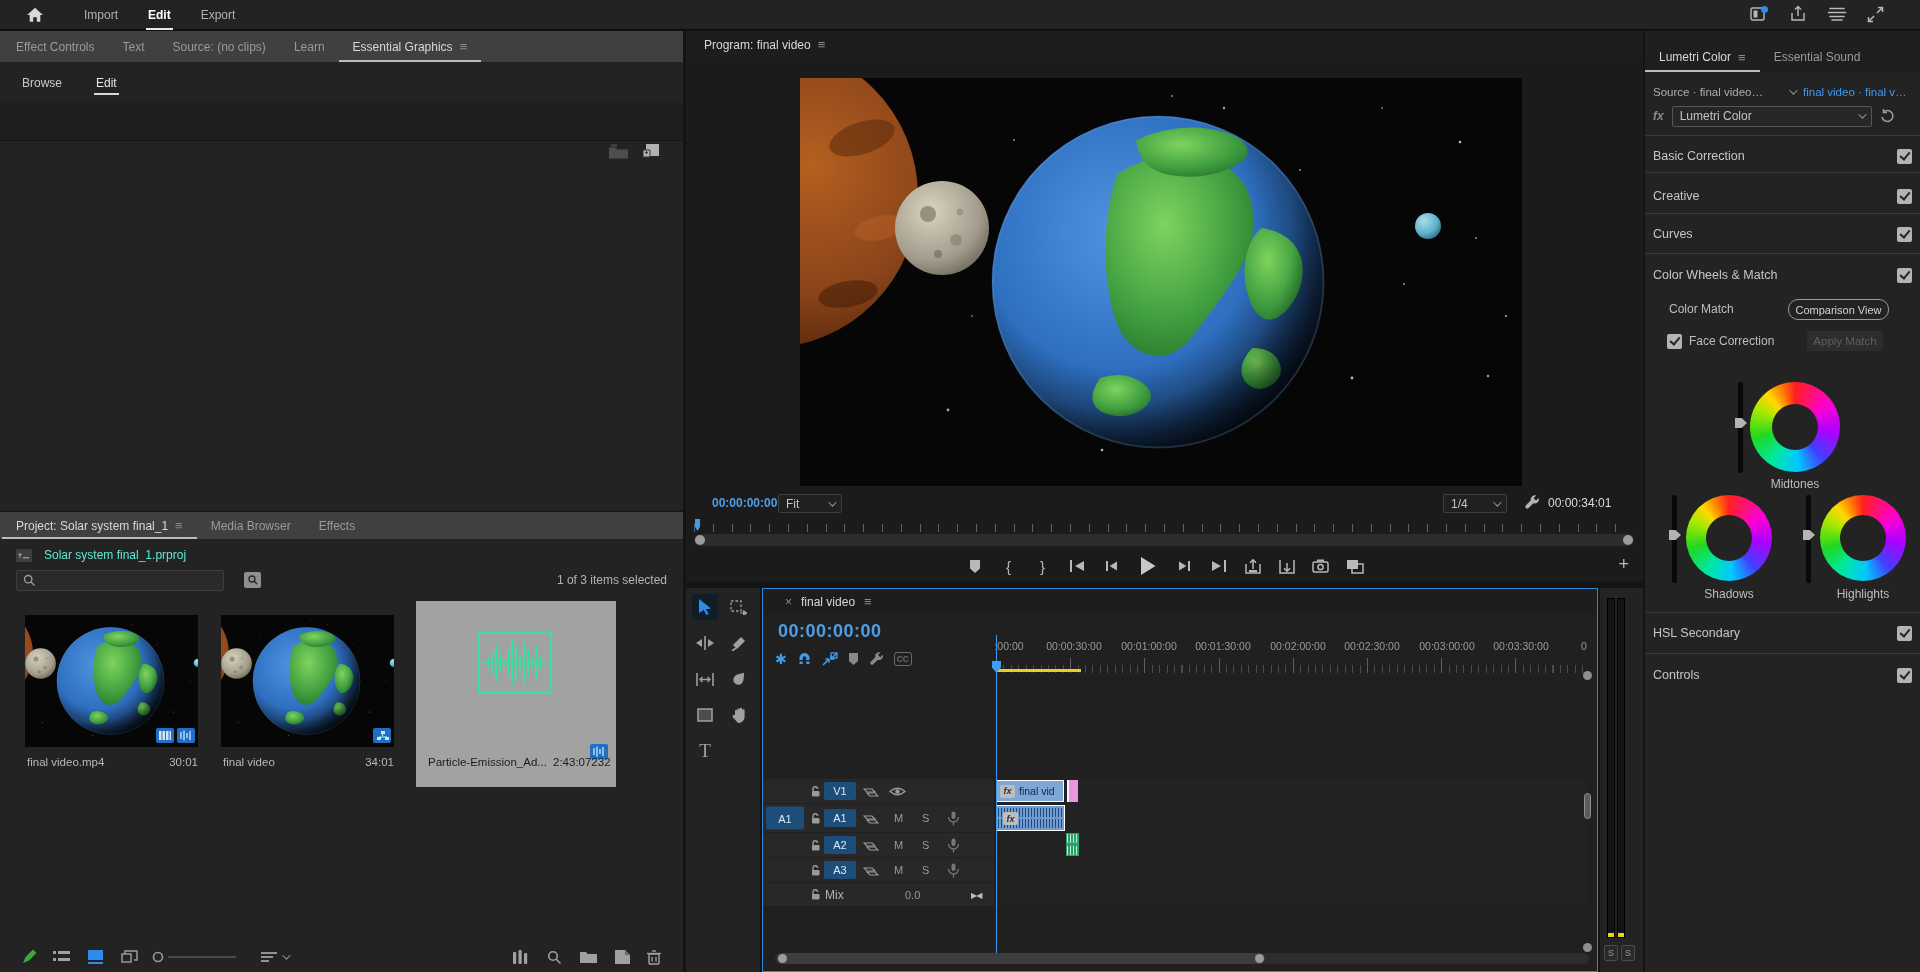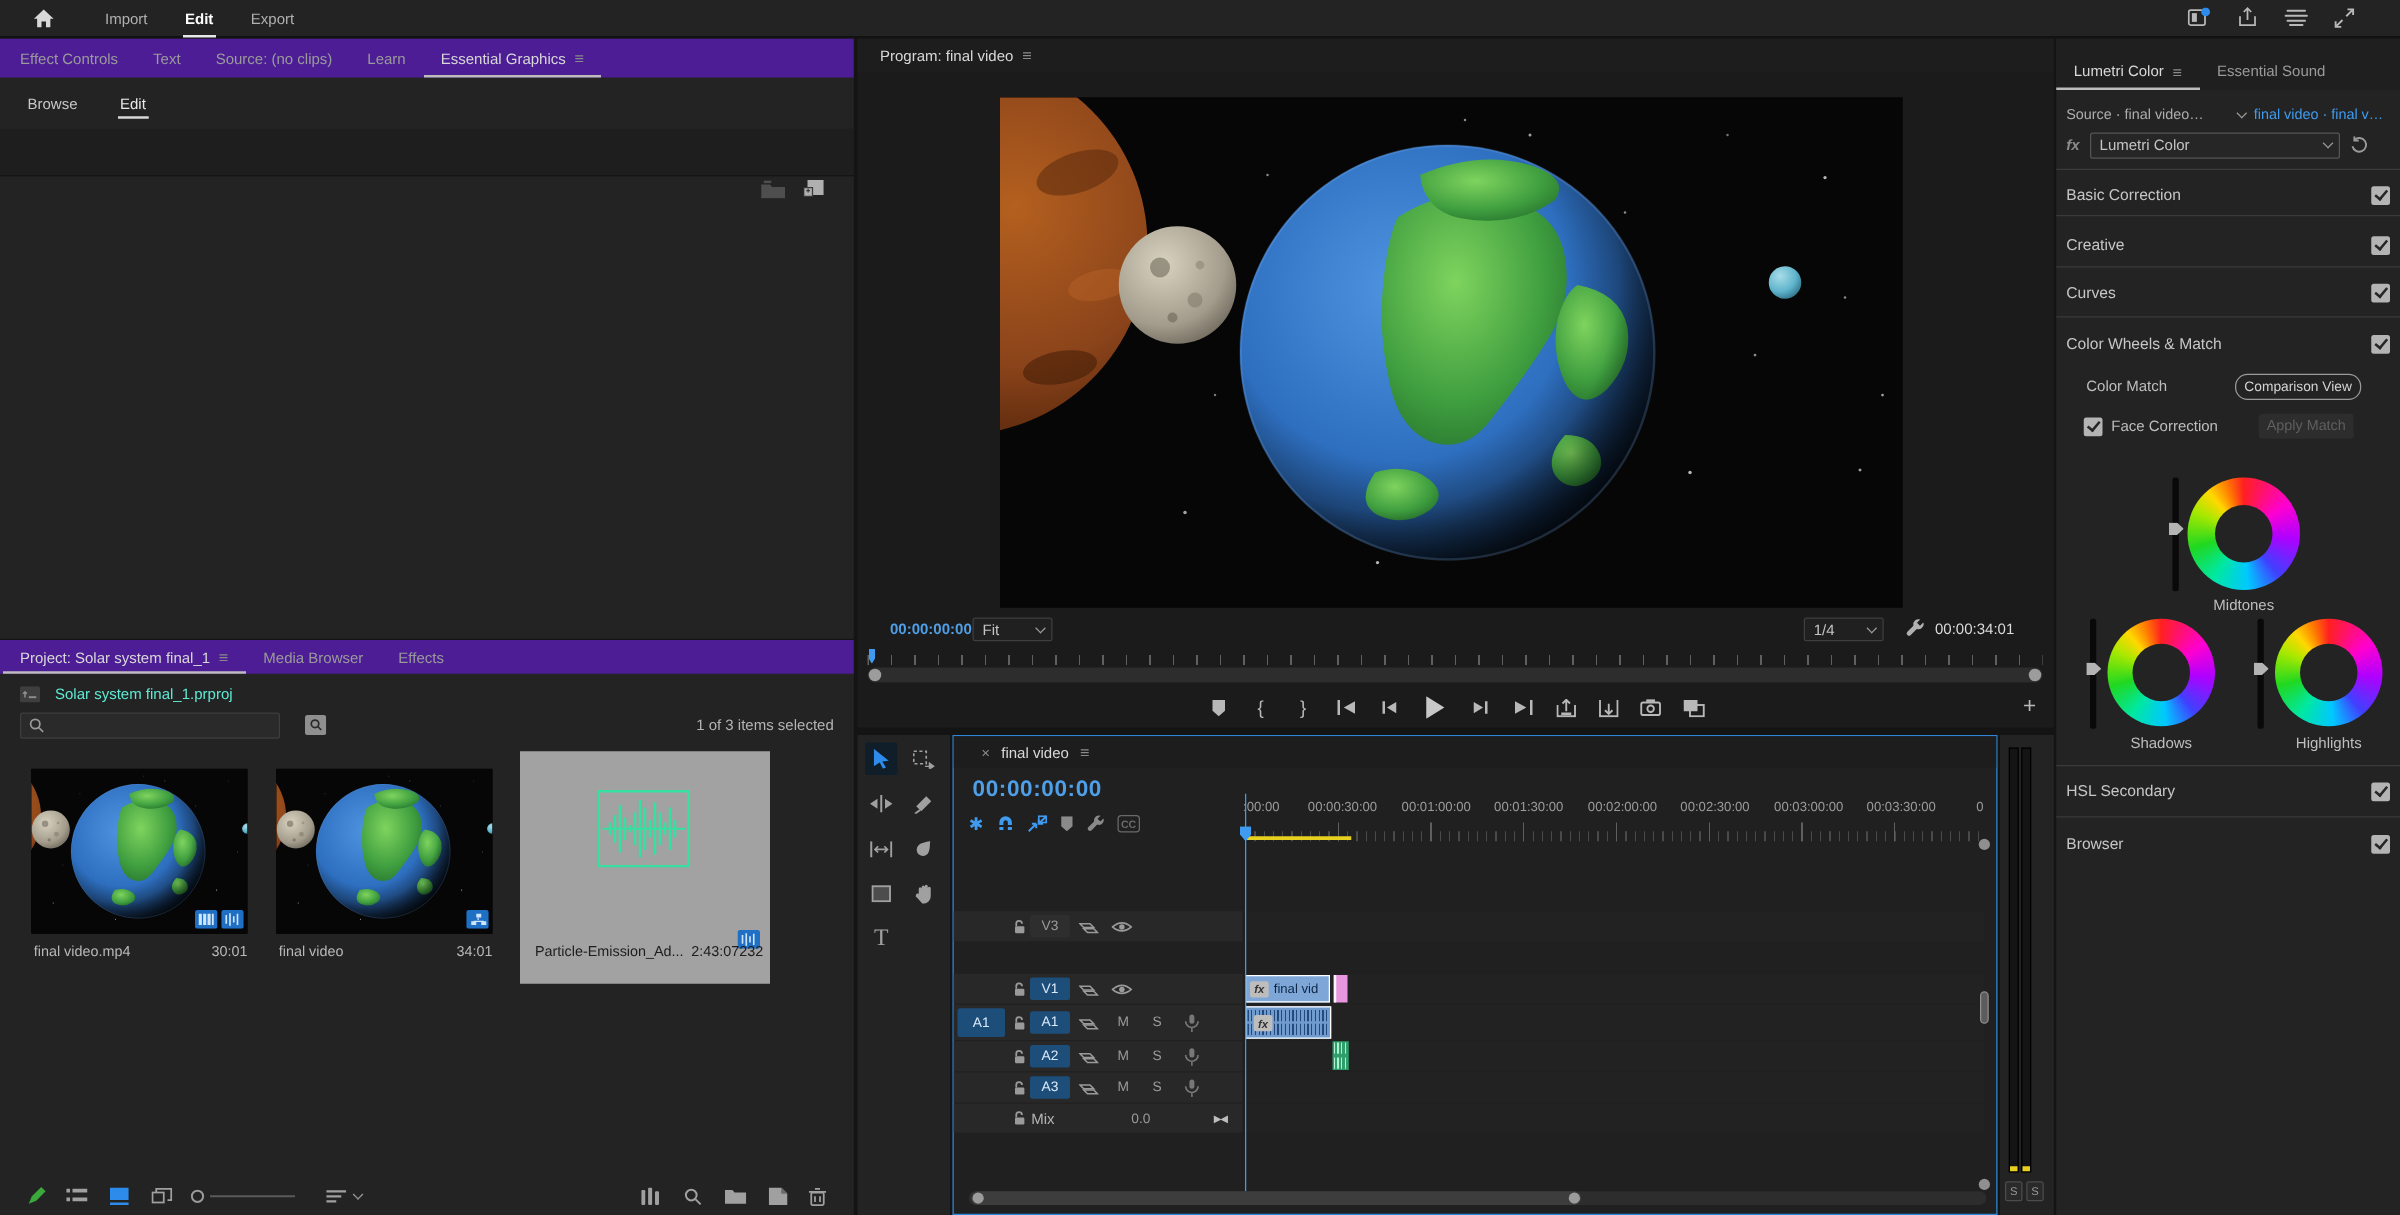--- a/index.html
+++ b/index.html
@@ -4,21 +4,21 @@
 <style>
 * { margin:0; padding:0; box-sizing:border-box; }
 html,body { background:#101010; }
 .app { position:relative; width:1920px; height:972px; background:#141414;
   font-family:"Liberation Sans", sans-serif; color:#c8c8c8; font-size:12px;
   overflow:hidden; -webkit-font-smoothing:antialiased; }
 .panel { position:absolute; background:#232323; }
 .abs { position:absolute; }
 .txt-lite { color:#dcdcdc; }
 .blue { color:#4f9fe8; }
-.tabstrip { display:flex; align-items:stretch; background:#4c1d95; color:#9a9a9a; }
+.tabstrip { display:flex; align-items:stretch; background:#404040; color:#9a9a9a; }
 .tab { display:flex; align-items:center; gap:7px; padding:0 14px; cursor:default; white-space:nowrap; }
 .tab.active { color:#d8d8d8; box-shadow:inset 0 -2px 0 #bcbcbc; }
 .menu-glyph { color:#8a8a8a; font-size:13px; }
 .chv { display:inline-block; width:6px; height:6px; border:solid #9a9a9a; border-width:0 1.5px 1.5px 0; transform:rotate(45deg) translateY(-2px); }
 .ddl { display:flex; align-items:center; justify-content:space-between; background:#202020; border:1px solid #3e3e3e; border-radius:2px; padding:0 7px; height:19px; color:#c4c4c4; }
 .cb { position:relative; width:15px; height:15px; background:#b4b4b4; border-radius:2px; }
 .cb::after { content:""; position:absolute; left:4.5px; top:1.5px; width:4px; height:8px; border:solid #262626; border-width:0 2px 2px 0; transform:rotate(40deg); }
 .divider { position:absolute; left:0; right:0; height:1px; background:#3a3a3a; }
 .wheel { position:absolute; border-radius:50%;
   background:conic-gradient(#ff2020 0deg,#ff00d0 55deg,#b000ff 95deg,#4040ff 140deg,#00c8ff 175deg,#00e8a0 215deg,#20d820 255deg,#a8e800 295deg,#ffd800 320deg,#ff8000 340deg,#ff2020 360deg); }
@@ -626,44 +626,20 @@
       <span class="abs" style="left:153px;top:5px;transform:translateX(-50%);">00:01:00:00</span>
       <span class="abs" style="left:227px;top:5px;transform:translateX(-50%);">00:01:30:00</span>
       <span class="abs" style="left:302px;top:5px;transform:translateX(-50%);">00:02:00:00</span>
       <span class="abs" style="left:376px;top:5px;transform:translateX(-50%);">00:02:30:00</span>
       <span class="abs" style="left:451px;top:5px;transform:translateX(-50%);">00:03:00:00</span>
       <span class="abs" style="left:525px;top:5px;transform:translateX(-50%);">00:03:30:00</span>
       <span class="abs" style="left:588px;top:5px;transform:translateX(-50%);">0</span>
       <span class="abs" style="left:0;top:34px;width:85px;height:3px;background:#e8d01e;"></span>
     </div>
 
-    <div class="track-row" style="top:140px;height:25px;">
-      <div class="hdr-cell">
-        <span class="abs" style="left:46px;top:6px;">
-          <svg width="13" height="13" viewBox="0 0 13 13">
-              <path d="M4 6 V4 a2.3 2.3 0 0 1 4.6 0" fill="none" stroke="#9a9a9a" stroke-width="1.4"></path>
-              <rect x="3" y="6" width="7.5" height="5.5" rx="1" fill="#9a9a9a"></rect>
-            </svg>
-        </span>
-        <span class="badge off" style="left:61px;">V3</span>
-        <span class="abs" style="left:100px;top:6px;">
-          <svg width="16" height="13" viewBox="0 0 16 13">
-              <path d="M1 4 h8 l3 3 H4z" fill="none" stroke="#9a9a9a" stroke-width="1.2"></path>
-              <path d="M4 8 h8 l3 3 H7z" fill="none" stroke="#9a9a9a" stroke-width="1.2"></path>
-            </svg>
-        </span>
-        <span class="abs" style="left:126px;top:7px;">
-          <svg width="17" height="11" viewBox="0 0 17 11">
-              <path d="M1 5.5 Q8.5 -1 16 5.5 Q8.5 12 1 5.5z" fill="none" stroke="#9a9a9a" stroke-width="1.3"></path>
-              <circle cx="8.5" cy="5.5" r="2.2" fill="#9a9a9a"></circle>
-            </svg>
-        </span>
-      </div>
-      <div class="cnt-cell"></div>
-    </div>
 
 
     <div class="track-row" style="top:190px;height:25px;">
       <div class="hdr-cell">
         <span class="abs" style="left:46px;top:6px;">
           <svg width="13" height="13" viewBox="0 0 13 13">
               <path d="M4 6 V4 a2.3 2.3 0 0 1 4.6 0" fill="none" stroke="#9a9a9a" stroke-width="1.4"></path>
               <rect x="3" y="6" width="7.5" height="5.5" rx="1" fill="#9a9a9a"></rect>
             </svg>
         </span>
@@ -902,18 +878,18 @@
     <div class="wheel small" style="left:175px;top:464px;width:86px;height:86px;"></div>
     <span class="abs" style="left:175px;top:556px;width:86px;text-align:center;color:#bdbdbd;">Highlights</span>
 
     <div class="divider" style="top:581px;"></div>
     <div class="abs" style="left:8px;top:589px;width:259px;height:26px;display:flex;align-items:center;justify-content:space-between;">
       <span style="color:#c6c6c6;font-size:12.5px;">HSL Secondary</span>
       <span class="cb"></span>
     </div>
     <div class="divider" style="top:622px;"></div>
     <div class="abs" style="left:8px;top:631px;width:259px;height:26px;display:flex;align-items:center;justify-content:space-between;">
-      <span style="color:#c6c6c6;font-size:12.5px;">Browser</span>
+      <span style="color:#c6c6c6;font-size:12.5px;">Controls</span>
       <span class="cb"></span>
     </div>
   </div>
 
 </div>
 
 </body></html>

